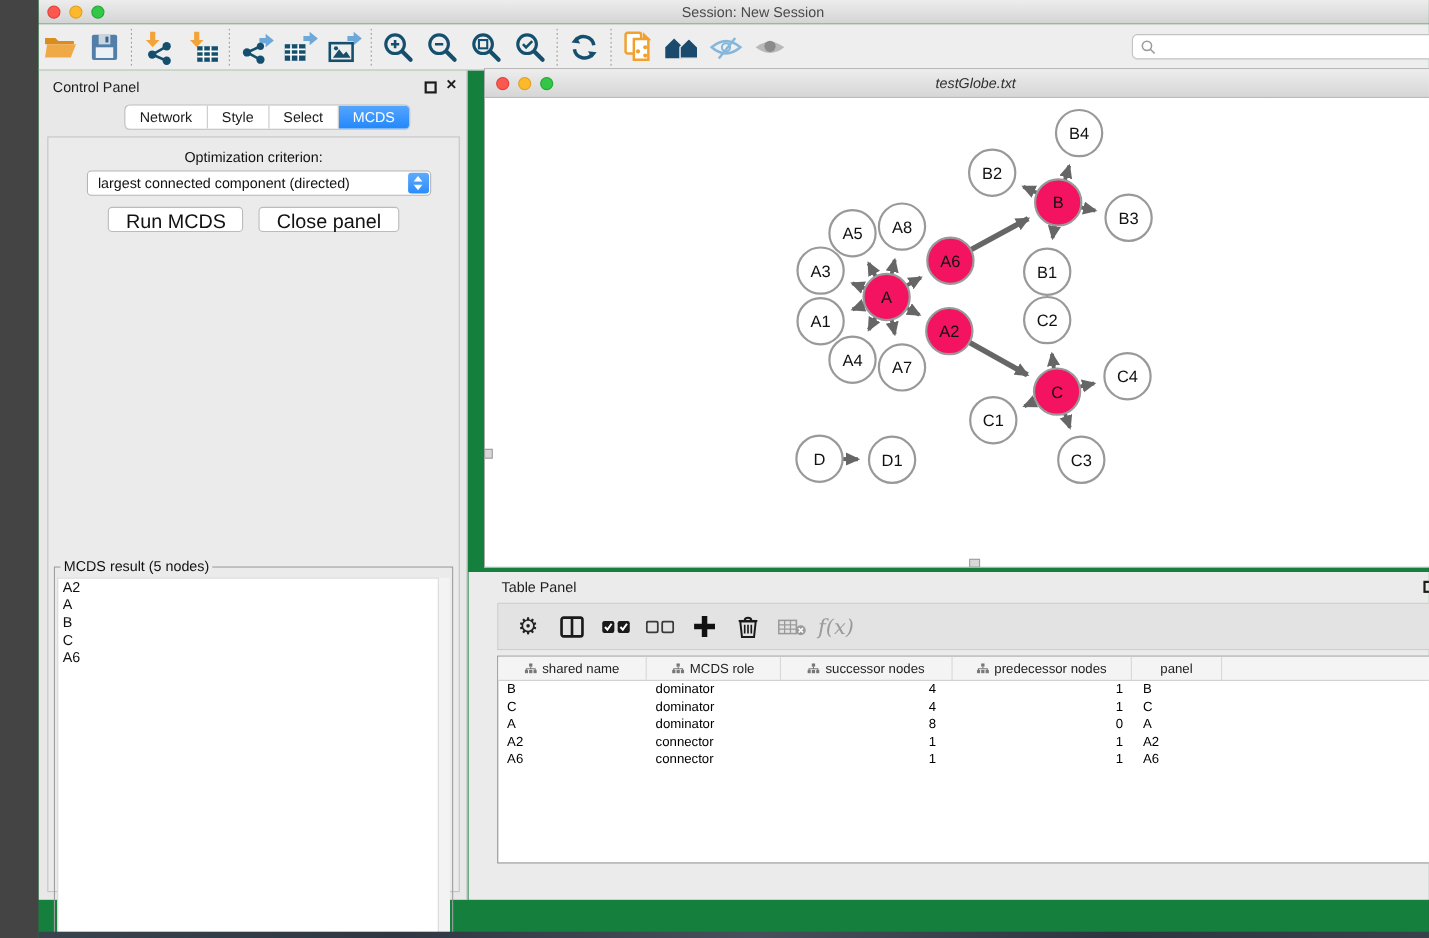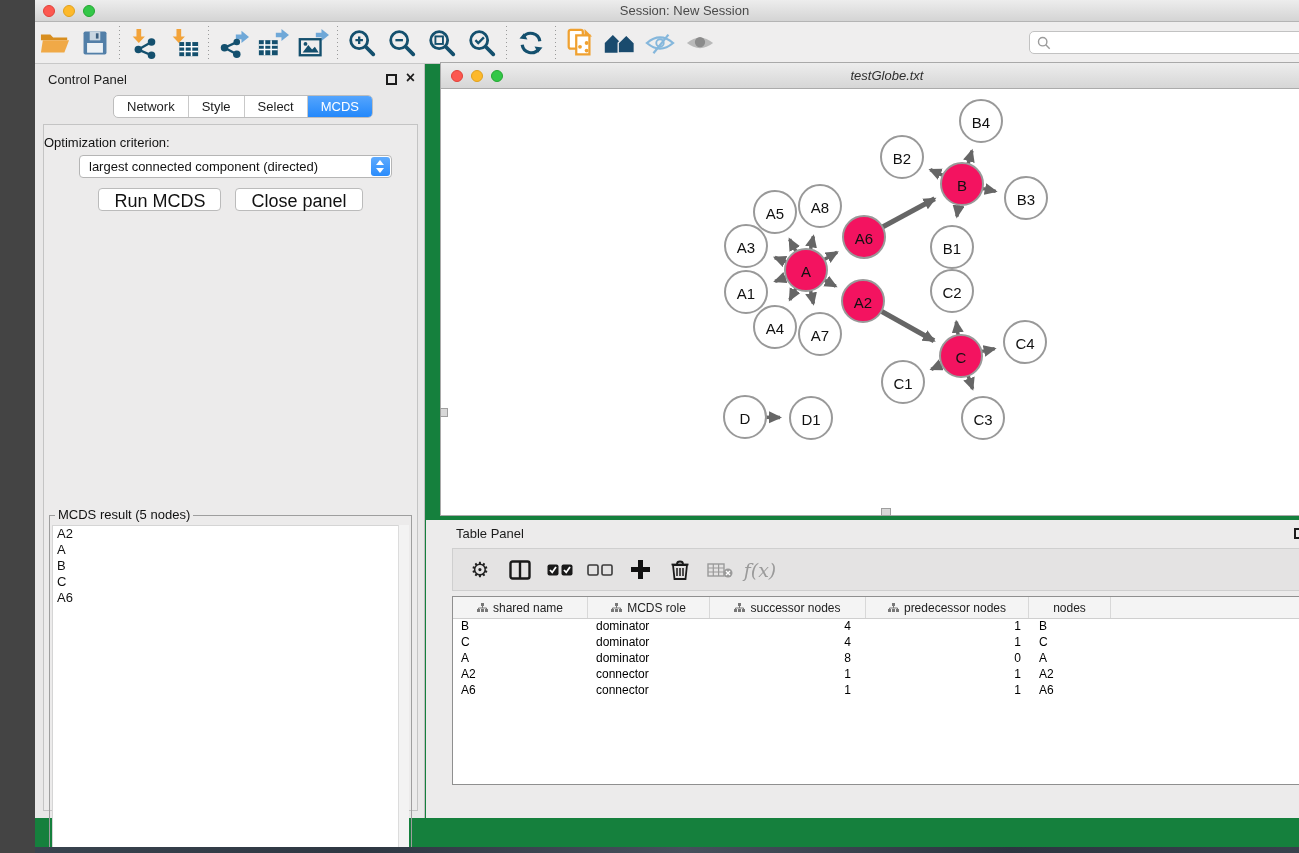--- a/index.html
+++ b/index.html
@@ -42,21 +42,21 @@
 
   .seg { display:flex; background:#fff; border:1px solid #BDBDBD; border-radius:5px; overflow:hidden;
     font-size:13px; height:23px; }
   .seg .sg { padding:3px 13px; border-left:1px solid #C9C9C9; color:#1c1c1c; white-space:nowrap; }
   .seg .sg:first-child { border-left:none; }
   .seg .sg.active { background:linear-gradient(#55A5FD,#2388FB); color:#fff; }
   .cp-tabs { position:absolute; left:78px; top:31px; }
 
   .cp-inner { position:absolute; left:8px; top:60px; width:375px; height:687px;
     background:#ECEBEB; border:1px solid #C4C4C4; }
-  .opt-label { position:absolute; left:0; width:100%; top:10px; text-align:left; font-size:13px; color:#111; }
+  .opt-label { position:absolute; left:0; width:100%; top:10px; text-align:center; font-size:13px; color:#111; }
   .dropdown { position:absolute; left:35px; top:30px; width:313px; height:23px; background:#fff;
     border:1px solid #B5B5B5; border-radius:4px; font-size:13px; }
   .dropdown .dd-text { position:absolute; left:9px; top:3px; color:#111; white-space:nowrap; }
   .dd-stepper { position:absolute; right:1px; top:1px; width:19px; height:19px; border-radius:3px;
     background:linear-gradient(#5FABFE,#2A8CFC); }
   .dd-stepper .up, .dd-stepper .down { position:absolute; left:5px; width:0; height:0;
     border-left:4.5px solid transparent; border-right:4.5px solid transparent; }
   .dd-stepper .up { top:3px; border-bottom:5px solid #fff; }
   .dd-stepper .down { bottom:3px; border-top:5px solid #fff; }
   .btn-row { position:absolute; left:0; top:63px; width:100%; display:flex; justify-content:center; gap:14px; }
@@ -531,21 +531,21 @@
             <svg width="11" height="10" viewBox="0 0 11 10">
               <rect x="4" y="0" width="3" height="3" fill="#777"></rect>
               <rect x="0" y="6" width="3" height="3" fill="#777"></rect>
               <rect x="4" y="6" width="3" height="3" fill="#777"></rect>
               <rect x="8" y="6" width="3" height="3" fill="#777"></rect>
               <path d="M5.5,3 V5 M1.5,6 V5 H9.5 V6" stroke="#777" fill="none"></path>
             </svg>
             <span>predecessor nodes</span>
           </div>
           <div class="th c4">
-            <span>nodes</span>
+            <span>panel</span>
           </div>
         </div>
       <div id="table-body">
           <div class="trow">
             <span class="td c0">B</span>
             <span class="td c1">dominator</span>
             <span class="td c2">4</span>
             <span class="td c3">1</span>
             <span class="td c4">B</span>
           </div>

